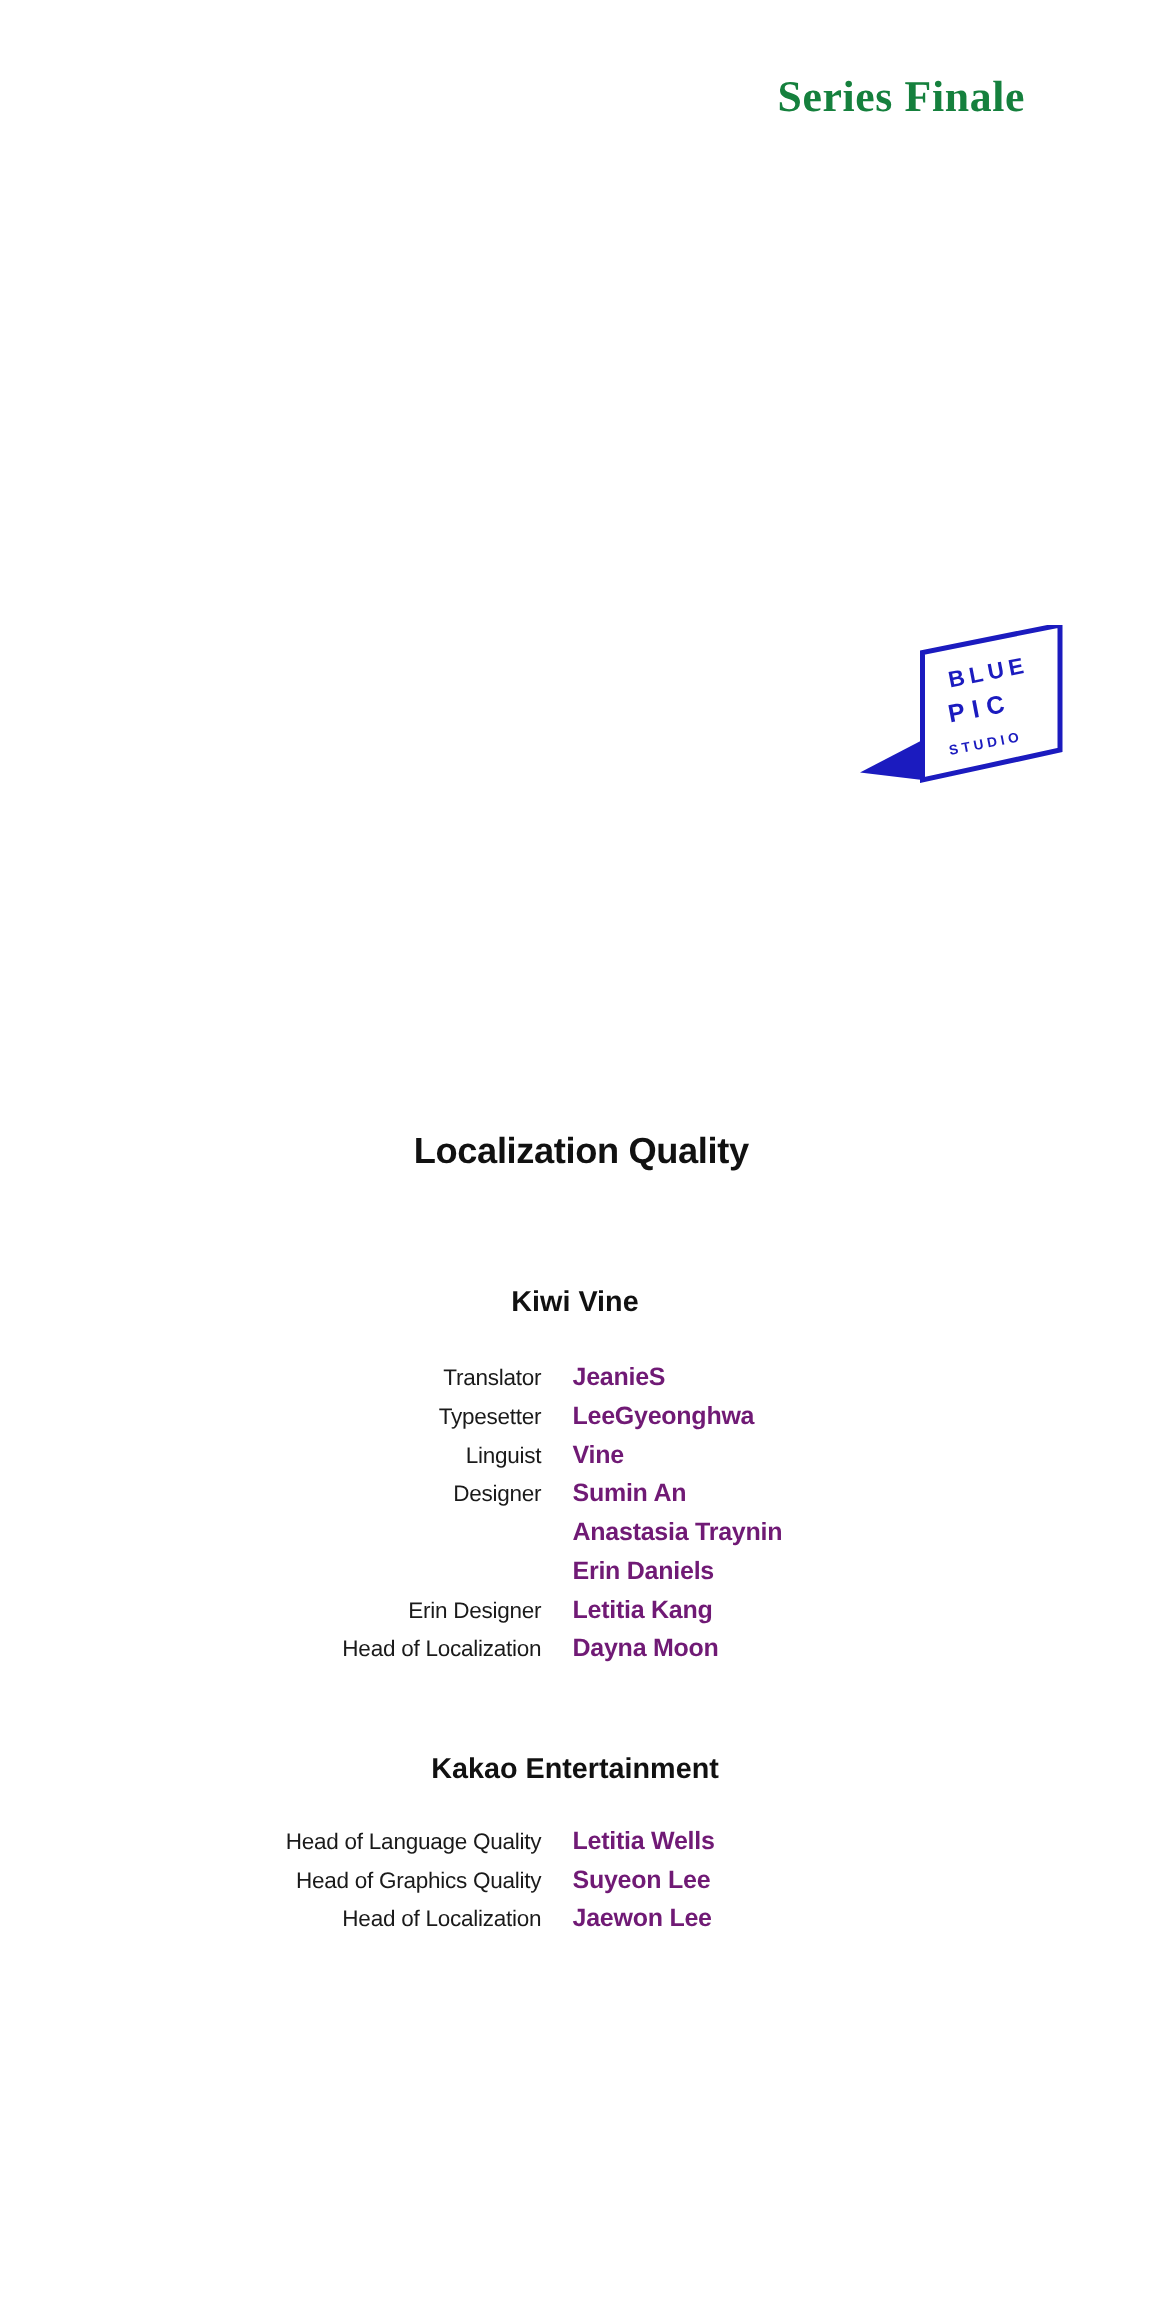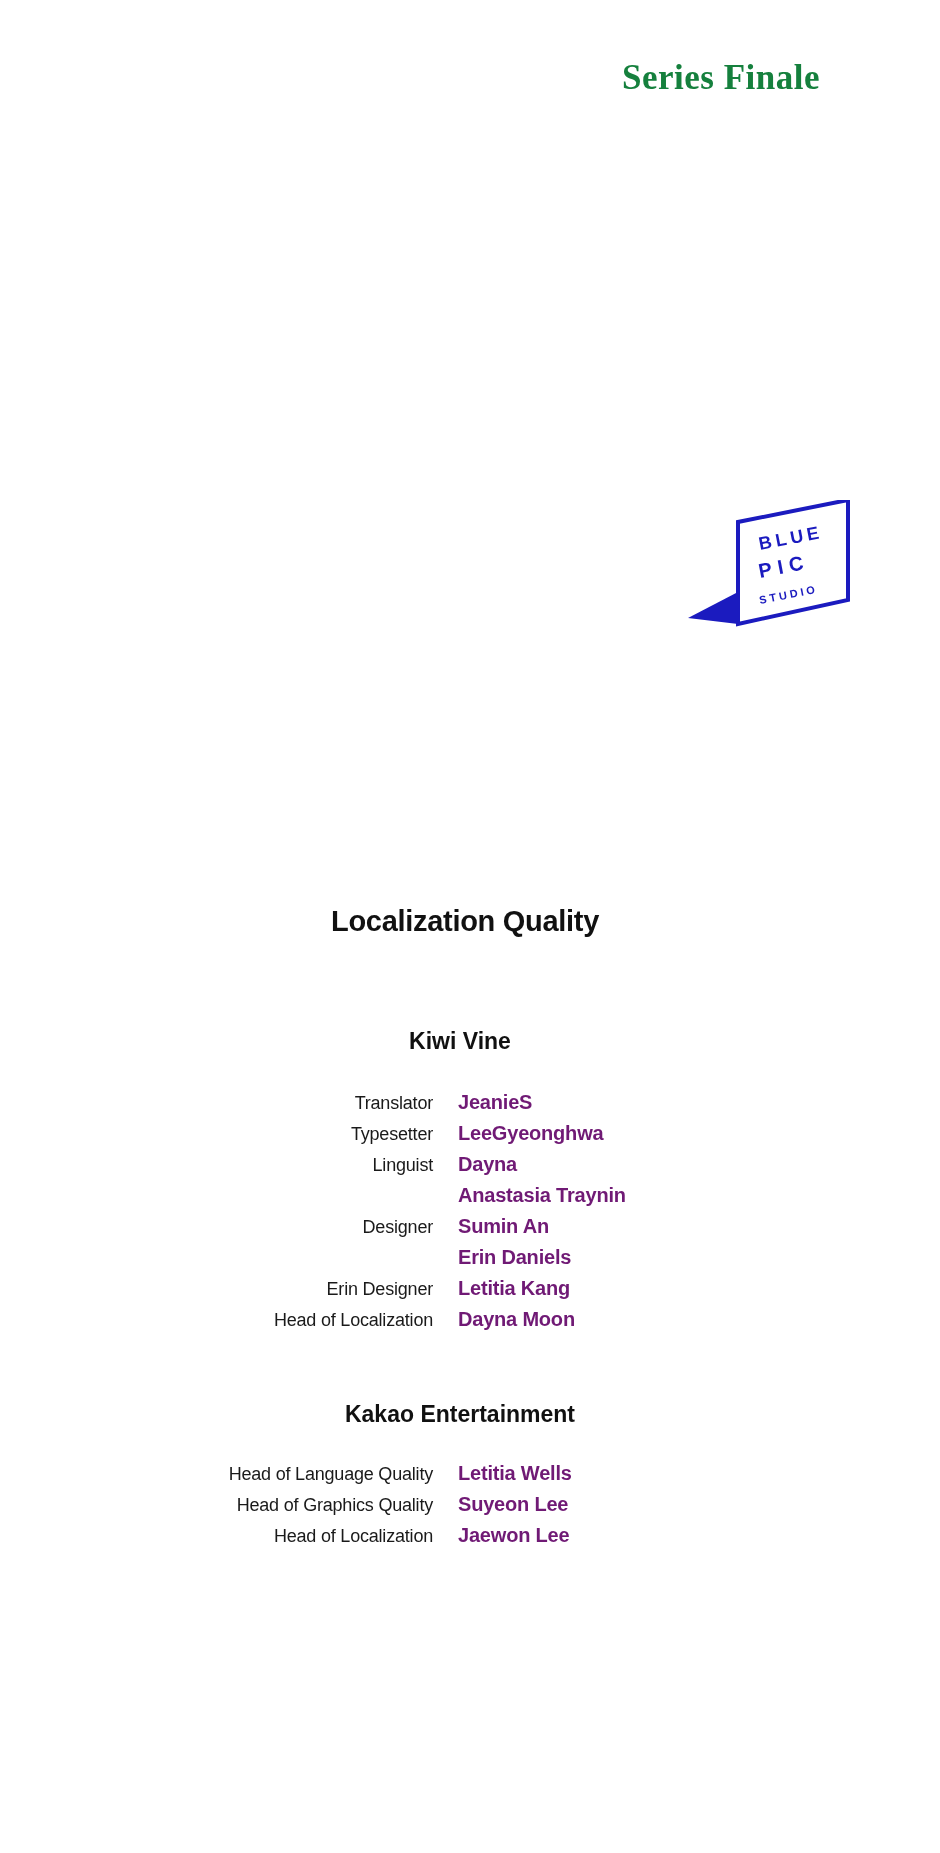--- a/index.html
+++ b/index.html
@@ -143,29 +143,29 @@
         <div class="row">
           <div class="role">Translator</div>
           <div class="person">JeanieS</div>
         </div>
         <div class="row">
           <div class="role">Typesetter</div>
           <div class="person">LeeGyeonghwa</div>
         </div>
         <div class="row">
           <div class="role">Linguist</div>
-          <div class="person">Dayna</div>
+          <div class="person">Vine</div>
+        </div>
+        <div class="row">
+          <div class="role">Designer</div>
+          <div class="person">Sumin An</div>
         </div>
         <div class="row">
           <div class="role"></div>
           <div class="person">Anastasia Traynin</div>
-        </div>
-        <div class="row">
-          <div class="role">Designer</div>
-          <div class="person">Sumin An</div>
         </div>
         <div class="row">
           <div class="role"></div>
           <div class="person">Erin Daniels</div>
         </div>
         <div class="row">
           <div class="role">Erin Designer</div>
           <div class="person">Letitia Kang</div>
         </div>
         <div class="row">

